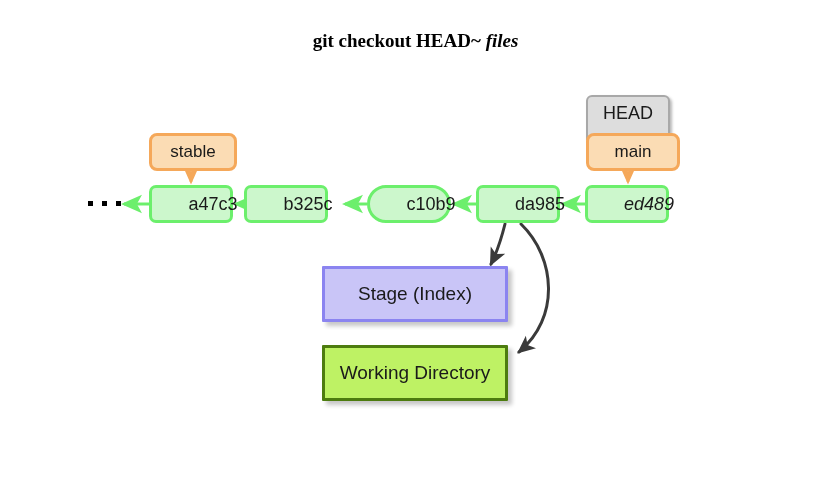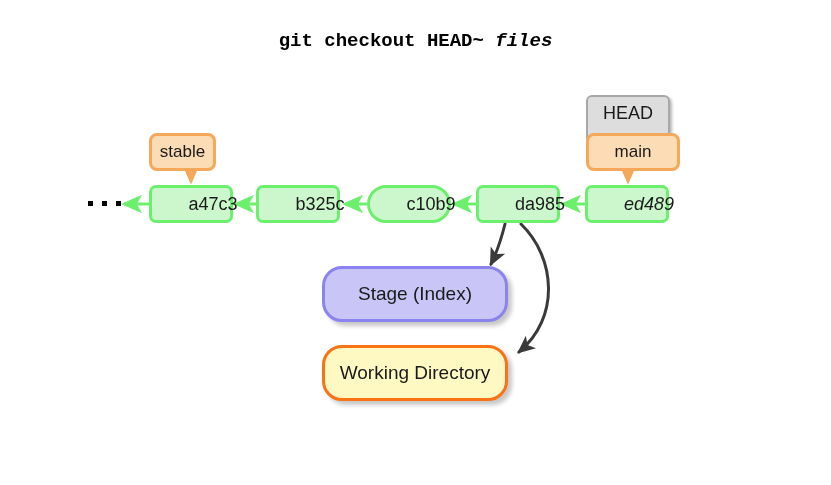--- a/index.html
+++ b/index.html
@@ -21,21 +21,21 @@
     width: 831px;
     height: 485px;
   }
 
   .title {
     position: absolute;
     left: 0;
     top: 30px;
     width: 831px;
     text-align: center;
-    font-family: Liberation Mono, monospace;
+    font-family: Liberation Serif, serif;
     font-weight: bold;
     font-size: 19px;
     color: #000000;
     letter-spacing: 0px;
     white-space: pre;
   }
   .title .italic {
     font-style: italic;
   }
 
@@ -73,31 +73,31 @@
   .head-box {
     background: #dddddd;
     border: 2px solid #a8a8a8;
     border-radius: 6px 6px 0 0;
     font-size: 18px;
     box-shadow: 2px 2px 3px rgba(0,0,0,0.28);
   }
 
   
   .area {
-    border-radius: 20px;
+    border-radius: 1px;
     font-size: 19px;
     box-shadow: 4px 4px 4px rgba(0,0,0,0.22);
   }
   .area-stage {
     background: #c9c5f7;
     border: 3px solid #8b84f0;
   }
   .area-working {
-    background: #fef9c3;
-    border: 3px solid #f97316;
+    background: #bef264;
+    border: 3px solid #4d7c0f;
   }
 
   .ellipsis-dots {
     position: absolute;
     display: flex;
     align-items: center;
     gap: 9px;
   }
   .ellipsis-dots span {
     display: block;
@@ -145,34 +145,34 @@
 
 <div class="ellipsis-dots" style="left:88px; top:201px;">
   <span></span>
   <span></span>
   <span></span>
 </div>
 
 <div class="node commit" style="left:149px;">
   <span>a47c3</span>
 </div>
-<div class="node commit" style="left:256px;">
+<div class="node commit" style="left:244px;">
   <span>b325c</span>
 </div>
 <div class="node commit" style="left:367px;border-radius:19px;">
   <span>c10b9</span>
 </div>
 <div class="node commit" style="left:476px;">
   <span>da985</span>
 </div>
 <div class="node commit" style="left:585px;font-style:italic;">
   <span>ed489</span>
 </div>
 
-<div class="node branch" style="left:149px; top:133px; width:67px; height:38px;">
+<div class="node branch" style="left:149px; top:133px; width:88px; height:38px;">
   <span>stable</span>
 </div>
 
 <div class="node head-box" style="left:586px; top:95px; width:84px; height:45px;">
   <span style="margin-bottom:8px;">HEAD</span>
 </div>
 <div class="node branch" style="left:586px; top:133px; width:94px; height:38px;">
   <span>main</span>
 </div>
 

